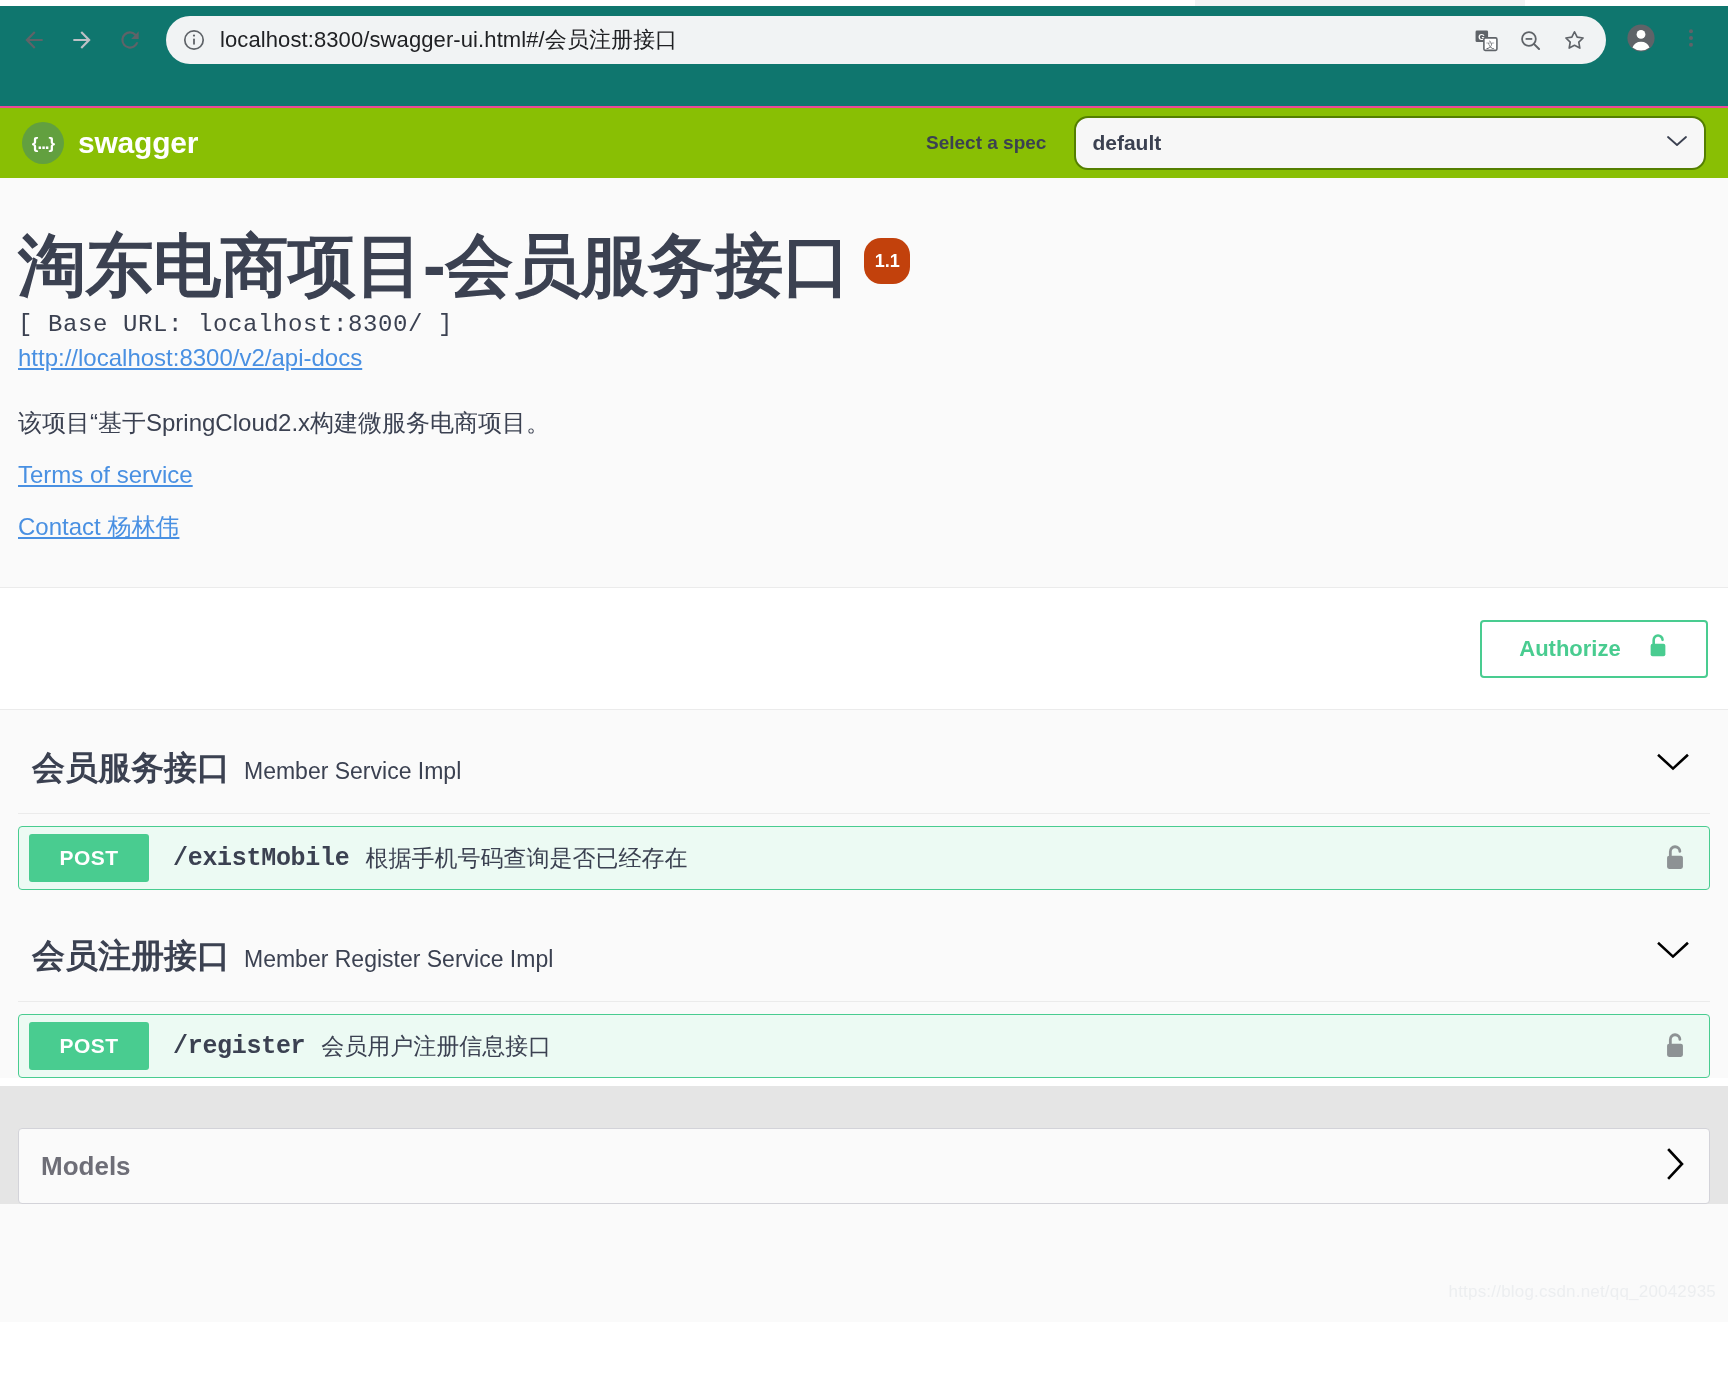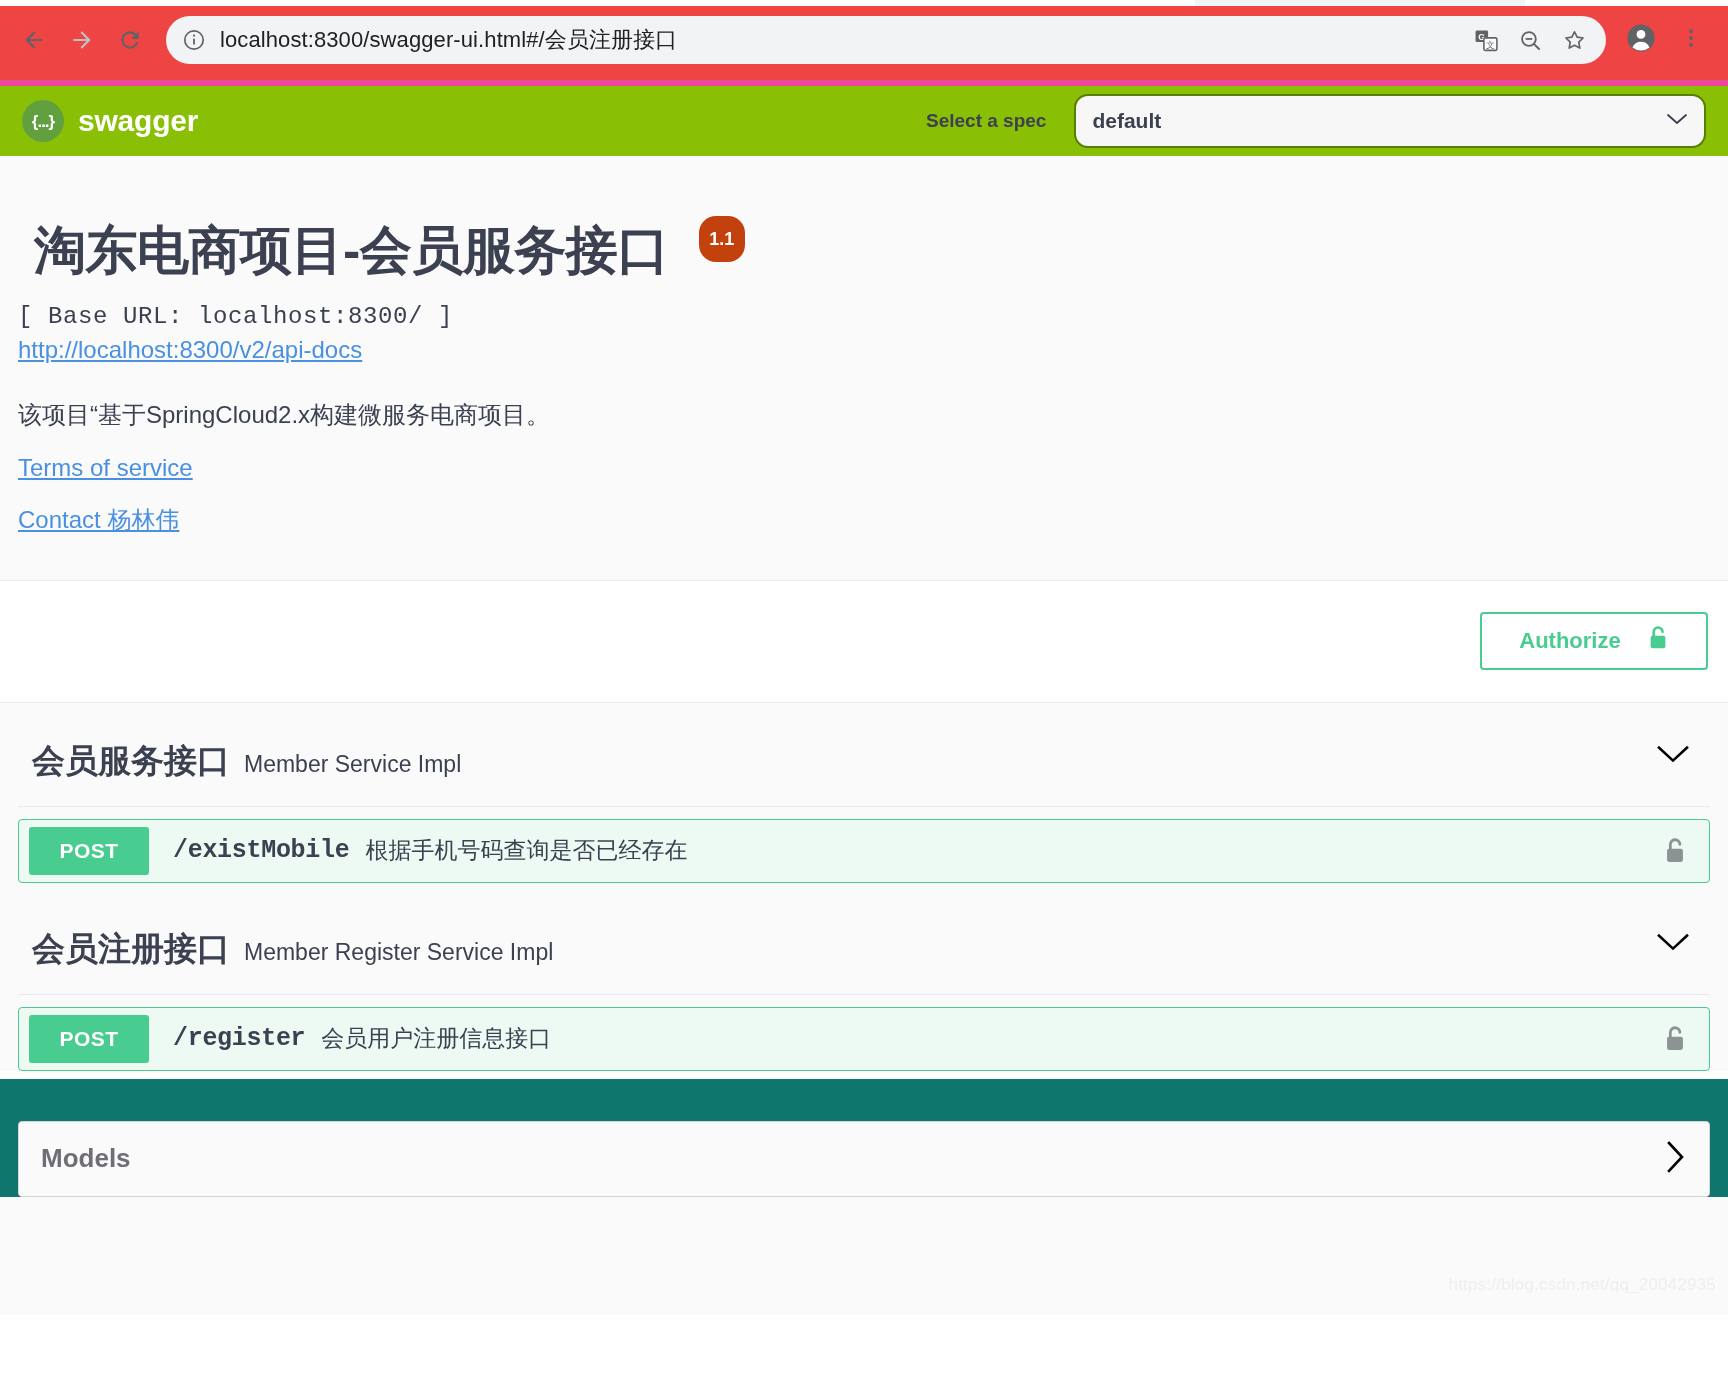--- a/index.html
+++ b/index.html
@@ -8,23 +8,23 @@
     width: 1728px;
     height: 1400px;
     background: #ffffff;
     font-family: "Liberation Sans", sans-serif;
     overflow: hidden;
   }
 
   
   .browser-chrome {
     position: relative;
-    height: 86px;
-    background: #ef4444;
-    border-bottom: 6px solid #ec4899;
+    height: 108px;
+    background: #0f766e;
+    border-bottom: 2px solid #ec4899;
   }
   .tabstrip {
     position: absolute;
     top: 0; left: 0; right: 0;
     height: 6px;
     background: #ffffff;
   }
   .tab-ghost {
     position: absolute;
     top: -10px;
@@ -162,25 +162,25 @@
     padding: 50px 18px 44px 18px;
     background: #fafafa;
     border-bottom: 1px solid #ebebeb;
   }
   .title-row {
     display: flex;
     align-items: flex-start;
     gap: 14px;
   }
   .api-title {
-    font-size: 52px;
+    font-size: 68px;
     font-weight: bold;
     color: #3b4151;
     line-height: 1.1;
-    margin: 16px;
+    margin: 0;
     letter-spacing: -0.5px;
   }
   .version-badge {
     display: inline-flex;
     align-items: center;
     justify-content: center;
     min-width: 46px;
     height: 46px;
     padding: 3px 10px;
     border-radius: 17px;
@@ -313,21 +313,21 @@
   .op-lock {
     margin-left: auto;
     margin-right: 22px;
     display: flex;
     align-items: center;
   }
 
   
   .models-wrap {
     padding: 42px 18px 0 18px;
-    background: #0f766e;
+    background: #e5e5e5;
   }
   .models-box {
     border: 1px solid #d3d3d9;
     border-radius: 4px;
     height: 76px;
     display: flex;
     align-items: center;
     padding: 0 22px;
     position: relative;
     background: #fafafa;

